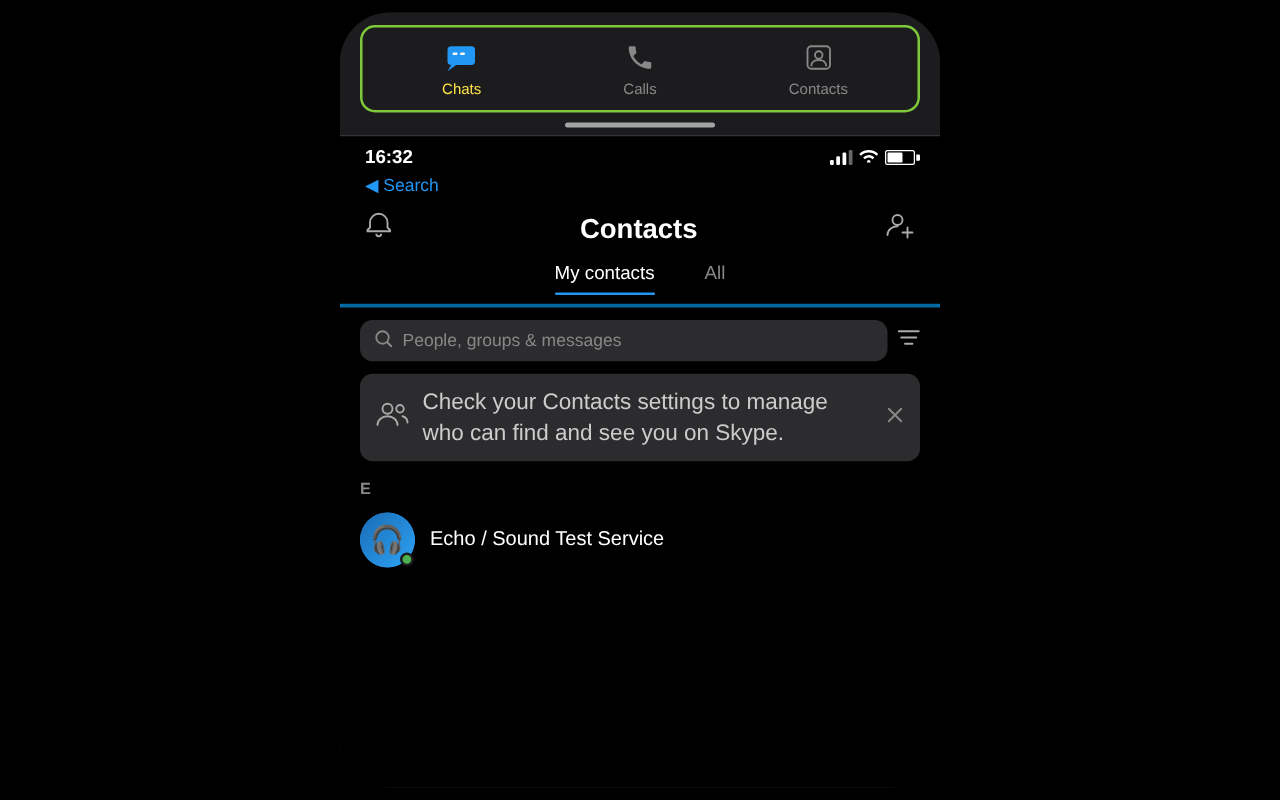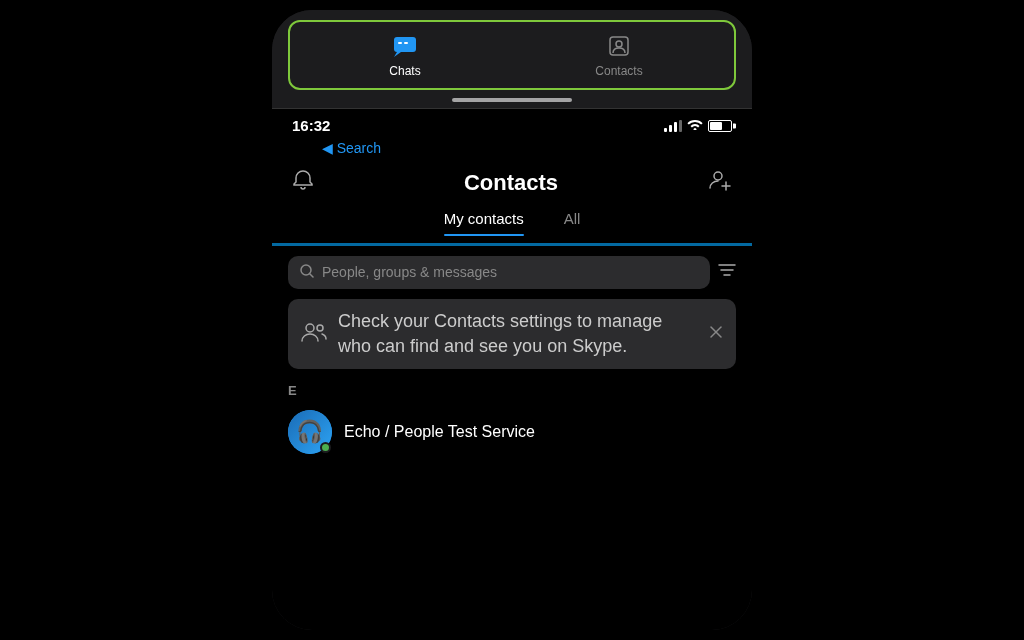--- a/index.html
+++ b/index.html
@@ -58,21 +58,21 @@
       align-items: center;
       justify-content: center;
     }
 
     .nav-tab-label {
       font-size: 12px;
       color: #888;
     }
 
     .nav-tab.active .nav-tab-label {
-      color: #ffffff;
+      color: #fde047;
     }
 
     .home-indicator-wrapper {
       display: flex;
       justify-content: center;
       padding: 8px 0 4px;
     }
 
     .home-indicator {
       width: 120px;
@@ -164,21 +164,20 @@
     .back-bar {
       padding: 2px 20px 6px;
     }
 
     .back-search {
       font-size: 14px;
       color: #2196f3;
       display: flex;
       align-items: center;
       gap: 4px;
-      margin-left: 30px;
     }
 
     
     .page-header {
       display: flex;
       align-items: center;
       justify-content: space-between;
       padding: 6px 20px 12px;
     }
 
@@ -371,20 +370,28 @@
           <svg width="26" height="26" viewBox="0 0 26 26" fill="none">
             <rect x="2" y="4" width="22" height="15" rx="3" fill="#2196f3"></rect>
             <polygon points="5,19 2,24 9,19" fill="#2196f3"></polygon>
             <rect x="6" y="9" width="4" height="2" rx="1" fill="white"></rect>
             <rect x="12" y="9" width="4" height="2" rx="1" fill="white"></rect>
           </svg>
         </div>
         <span class="nav-tab-label">Chats</span>
       </div>
 
+      <div class="nav-tab">
+        <div class="nav-tab-icon">
+          <svg width="24" height="24" viewBox="0 0 24 24" fill="none">
+            <path d="M6.6 10.8c1.4 2.8 3.8 5.1 6.6 6.6l2.2-2.2c.3-.3.7-.4 1-.2 1.1.4 2.3.6 3.6.6.6 0 1 .4 1 1V20c0 .6-.4 1-1 1C10.6 21 3 13.4 3 4c0-.6.4-1 1-1h3.5c.6 0 1 .4 1 1 0 1.3.2 2.5.6 3.6.1.3 0 .7-.2 1L6.6 10.8z" fill="#888"></path>
+          </svg>
+        </div>
+        <span class="nav-tab-label">Calls</span>
+      </div>
 
       <div class="nav-tab">
         <div class="nav-tab-icon">
           <svg width="24" height="24" viewBox="0 0 24 24" fill="none">
             <rect x="3" y="3" width="18" height="18" rx="3" stroke="#888" stroke-width="1.5" fill="none"></rect>
             <circle cx="12" cy="10" r="3" stroke="#888" stroke-width="1.5" fill="none"></circle>
             <path d="M6 19c0-3.3 2.7-5 6-5s6 1.7 6 5" stroke="#888" stroke-width="1.5" fill="none"></path>
           </svg>
         </div>
         <span class="nav-tab-label">Contacts</span>
@@ -491,17 +498,17 @@
 
     <div class="contact-item">
       <div class="avatar-wrapper">
         <div class="avatar-circle">
           <div class="avatar-inner">
             <span class="avatar-headset">🎧</span>
           </div>
         </div>
         <div class="online-dot"></div>
       </div>
-      <span class="contact-name">Echo / People Test Service</span>
+      <span class="contact-name">Echo / Sound Test Service</span>
     </div>
 
   </div>
 </div>
 
 </body></html>

